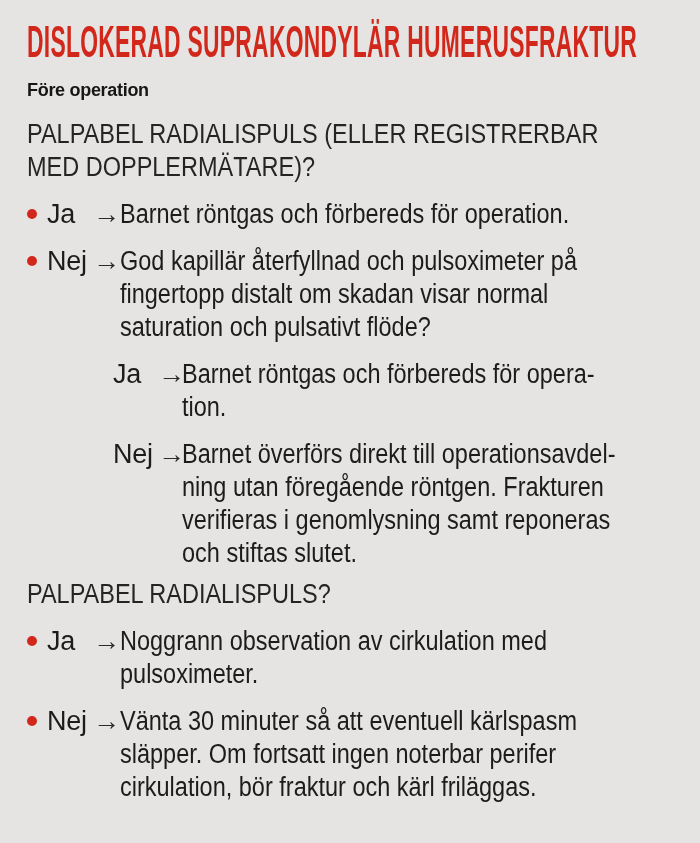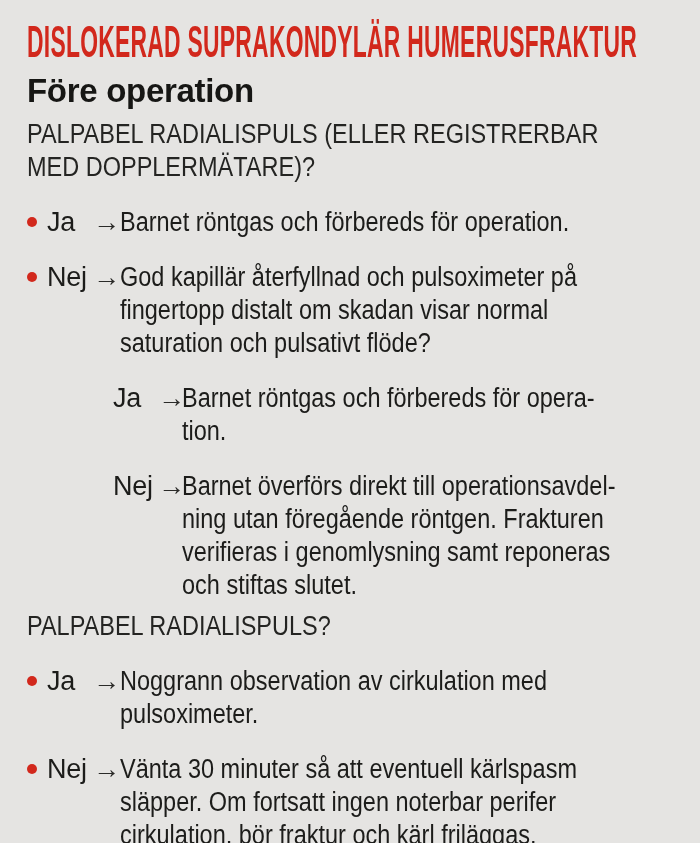--- a/index.html
+++ b/index.html
@@ -26,21 +26,21 @@
     font-weight: bold;
     line-height: 44px;
     color: #d2281c;
     white-space: nowrap;
     transform: scaleX(0.52);
     transform-origin: 0 50%;
     letter-spacing: 0.5px;
   }
   .heading {
     margin: 10px 0 0 0;
-    font-size: 33px;
+    font-size: 18px;
     font-weight: bold;
     line-height: 33px;
     letter-spacing: -0.3px;
     color: #161614;
   }
   .question {
     margin: 11px 0 0 0;
     font-size: 27px;
     font-weight: normal;
     line-height: 33px;
@@ -48,21 +48,21 @@
     transform: scaleX(0.87);
     transform-origin: 0 0;
     color: #242422;
   }
   .question.mt8 { margin-top: 8px; }
   .row {
     display: flex;
     align-items: flex-start;
     font-size: 27px;
     line-height: 33px;
-    margin-top: 22px;
+    margin-top: 14px;
   }
   .row.sub { margin-left: 86px; }
   .dot {
     flex: none;
     width: 10px;
     height: 10px;
     border-radius: 50%;
     background: #d2281c;
     margin: 11px 10px 0 0;
   }

